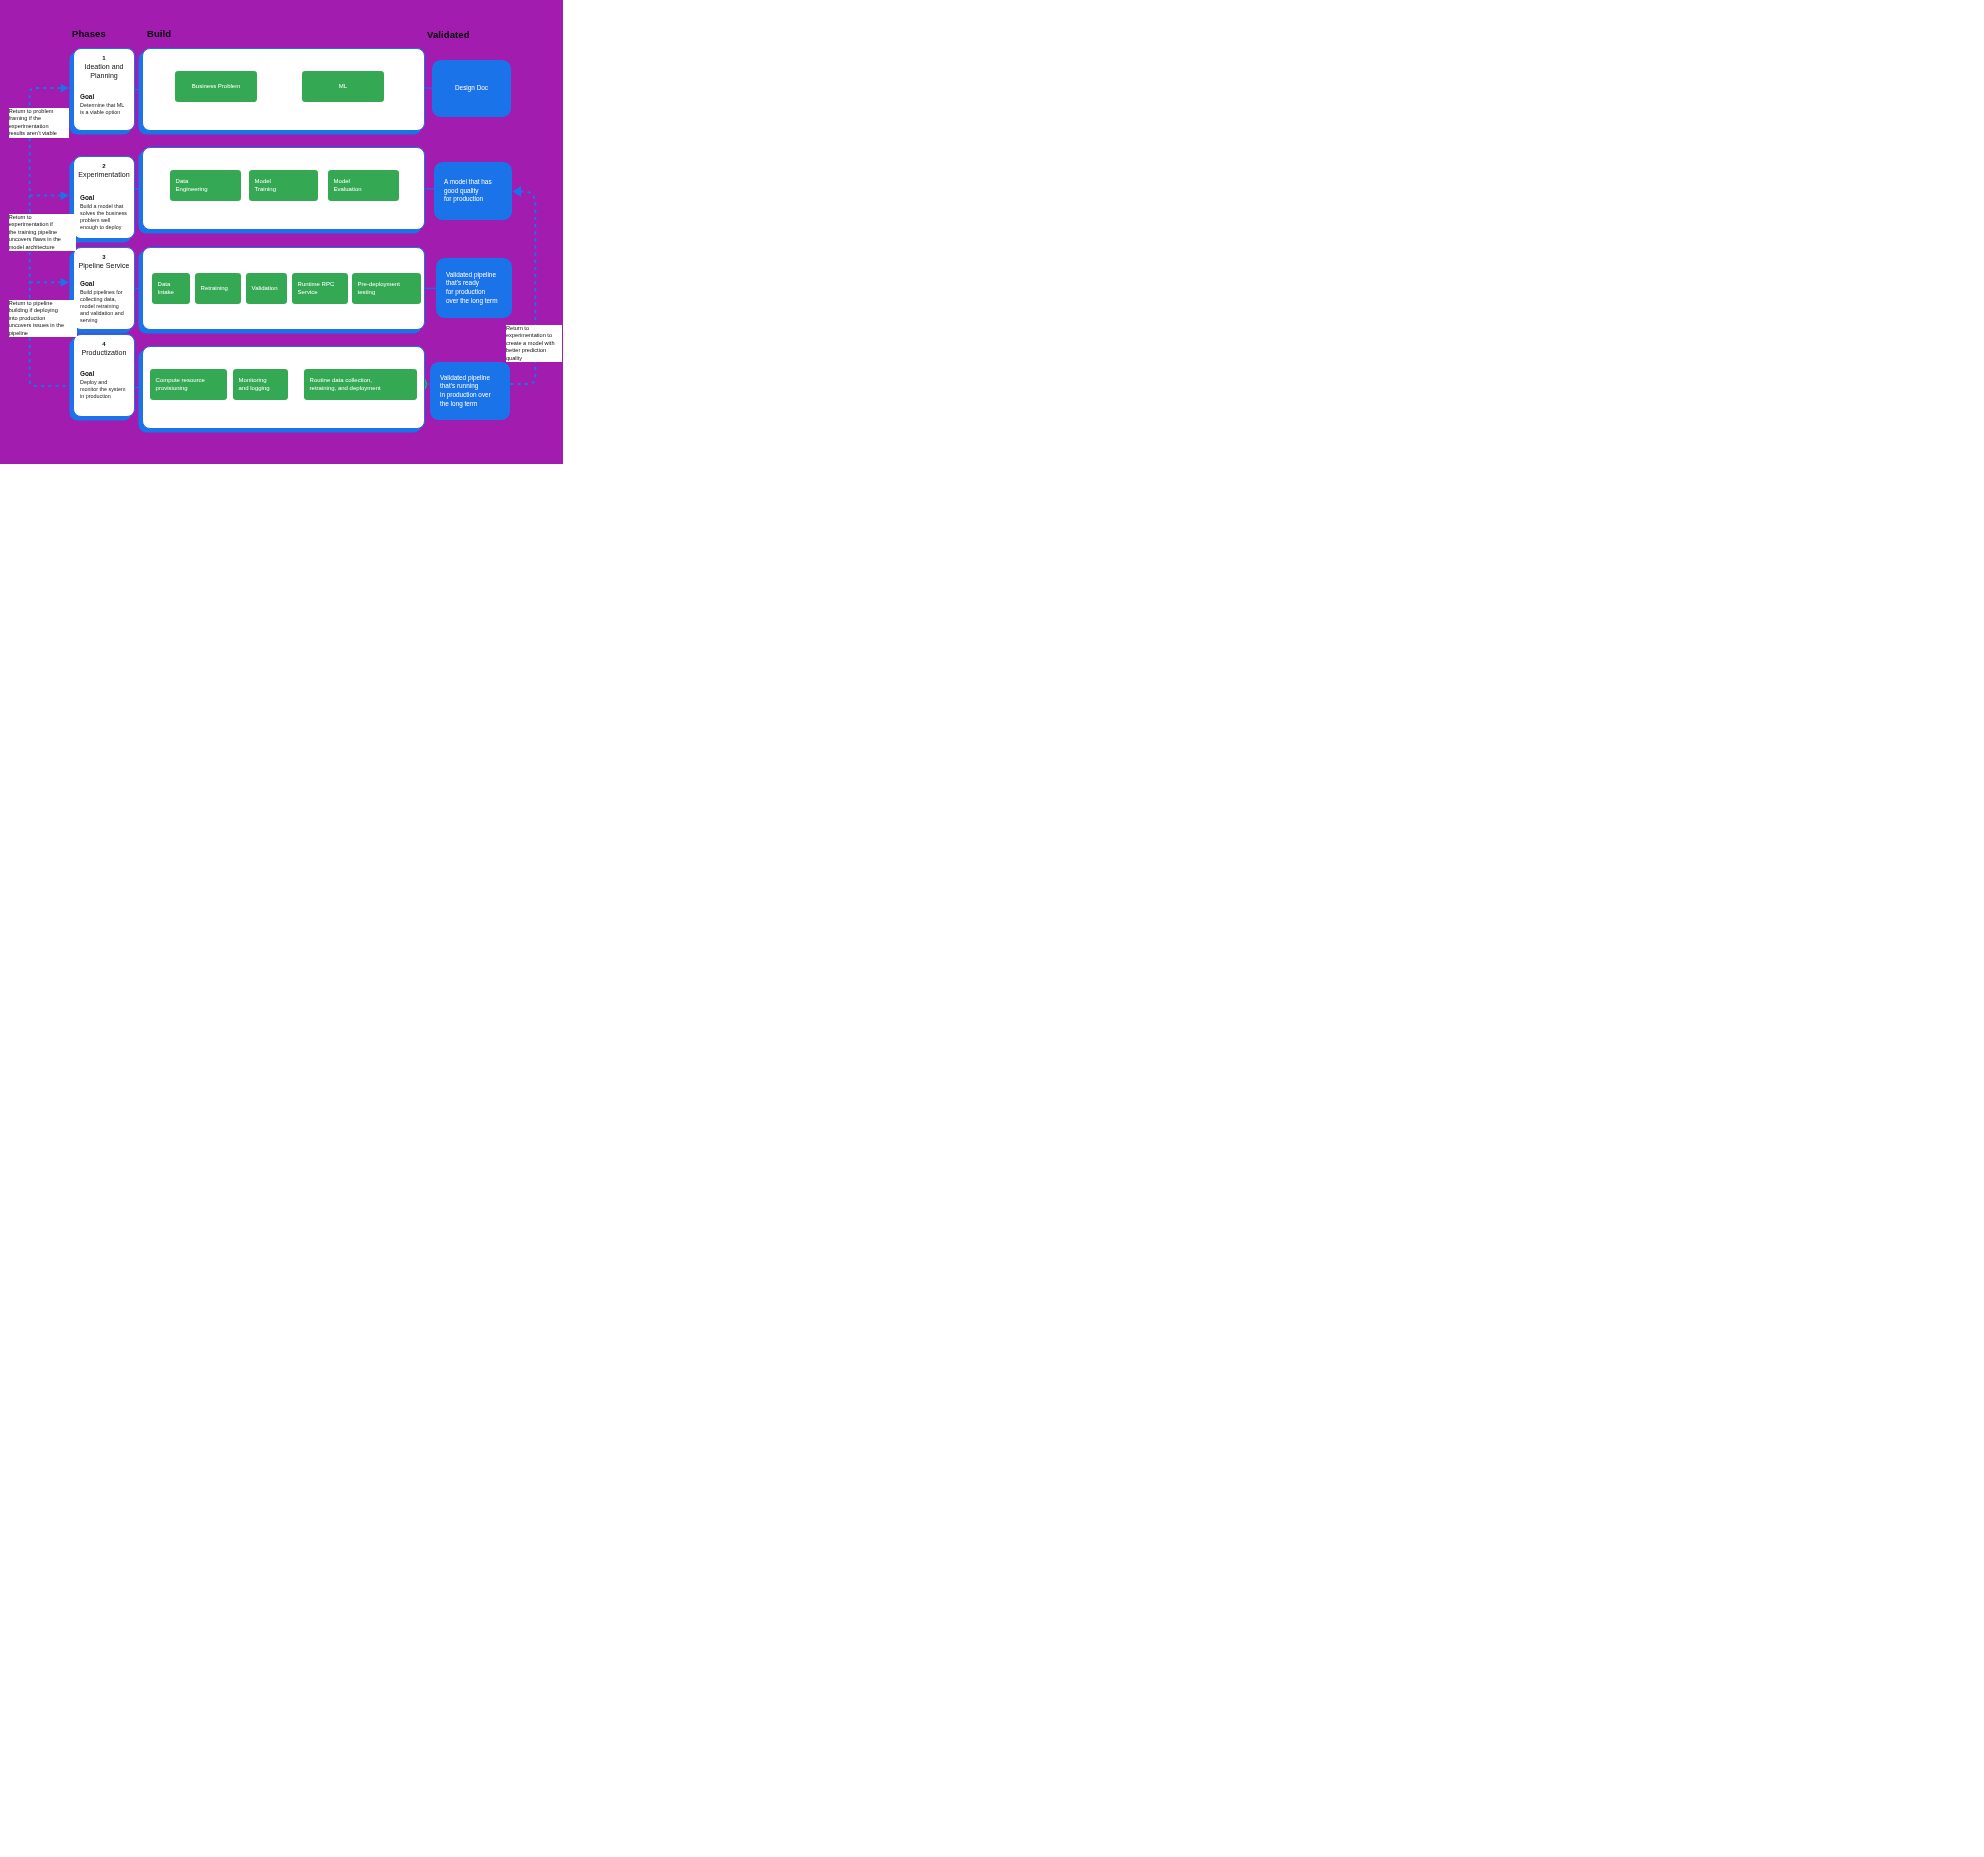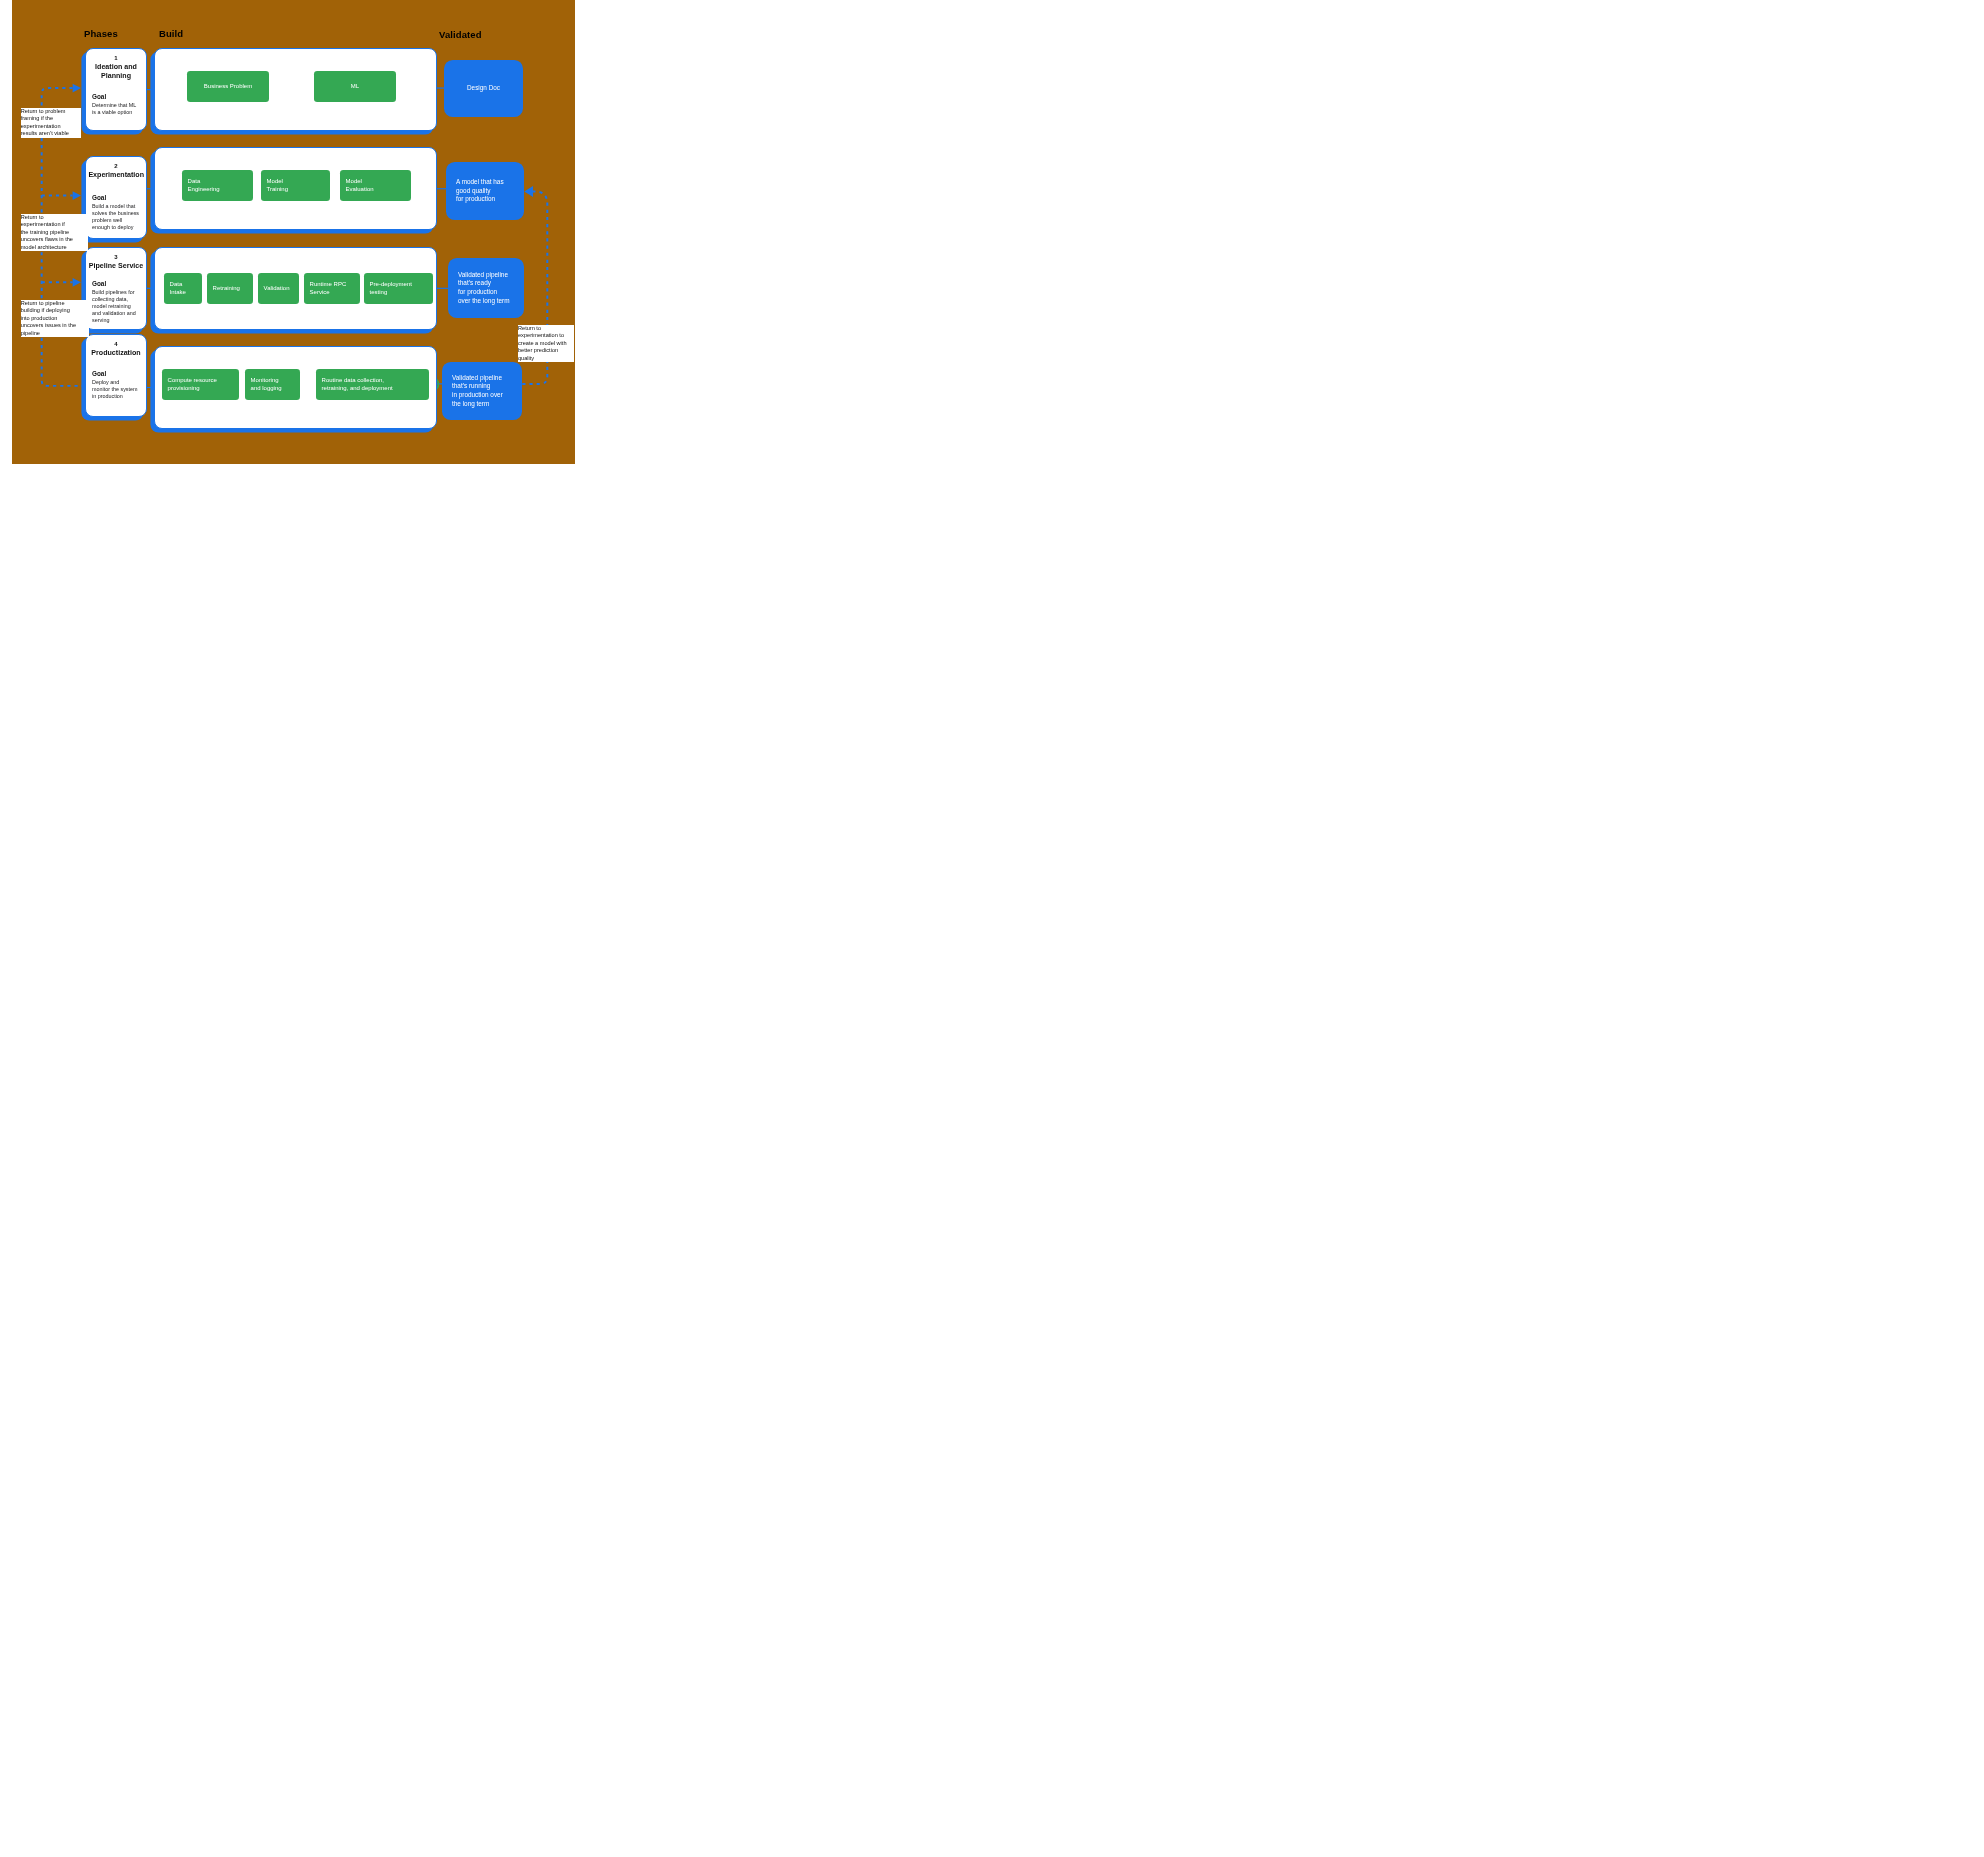--- a/index.html
+++ b/index.html
@@ -1,23 +1,23 @@
 <!DOCTYPE html>
 <html style="font-size:6.4px"><head>
 <meta charset="utf-8">
 <style>
   html,body{margin:0;padding:0;background:#ffffff;}
   body{font-family:"Liberation Sans","DejaVu Sans",sans-serif;color:#1d1d1f;}
-  .canvas{position:relative;width:563px;height:464px;background:#a16207;overflow:hidden;margin-left:12px;}
+  .canvas{position:relative;width:563px;height:464px;background:#a21caf;overflow:hidden;}
   .hdr{position:absolute;font-size:9.5px;font-weight:700;color:#000;letter-spacing:0.1px;}
   svg.wires{position:absolute;left:0;top:0;z-index:1;}
   .phase-card{position:absolute;left:73px;width:62px;background:#fff;border:1.6px solid #1A73E8;
     border-radius:8px;box-shadow:-3.6px 3.6px 0 0 #1A73E8;z-index:2;box-sizing:border-box;}
   .phase-num{text-align:center;font-weight:700;font-size:6px;margin-top:6.4px;color:#111;}
-  .phase-title{text-align:center;font-weight:700;font-size:7.1px;line-height:1.22;margin-top:2px;
+  .phase-title{text-align:center;font-weight:400;font-size:7.1px;line-height:1.22;margin-top:2px;
     padding:0 2.4px;color:#111;}
   .goal{position:absolute;left:6px;right:3.2px;}
   .goal-label{font-weight:700;font-size:6.4px;color:#111;margin-bottom:1.6px;}
   .goal-text{font-size:5.4px;line-height:1.32;color:#1d1d1f;}
   .task-panel{position:absolute;left:142px;width:283px;background:#fff;border:1.6px solid #1A73E8;
     border-radius:8px;box-shadow:-3.6px 3.6px 0 0 #1A73E8;z-index:2;box-sizing:border-box;}
   .task-box{position:absolute;background:#34A853;border-radius:3.2px;color:#fff;font-size:6px;
     line-height:1.3;display:flex;align-items:center;z-index:3;box-sizing:border-box;padding:1.6px 4px 1.6px 5.6px;}
   .task-box.center{justify-content:center;text-align:center;padding:1.6px 2.4px;}
   .outcome{position:absolute;background:#1A73E8;border-radius:8.7px;color:#fff;font-size:6.4px;

